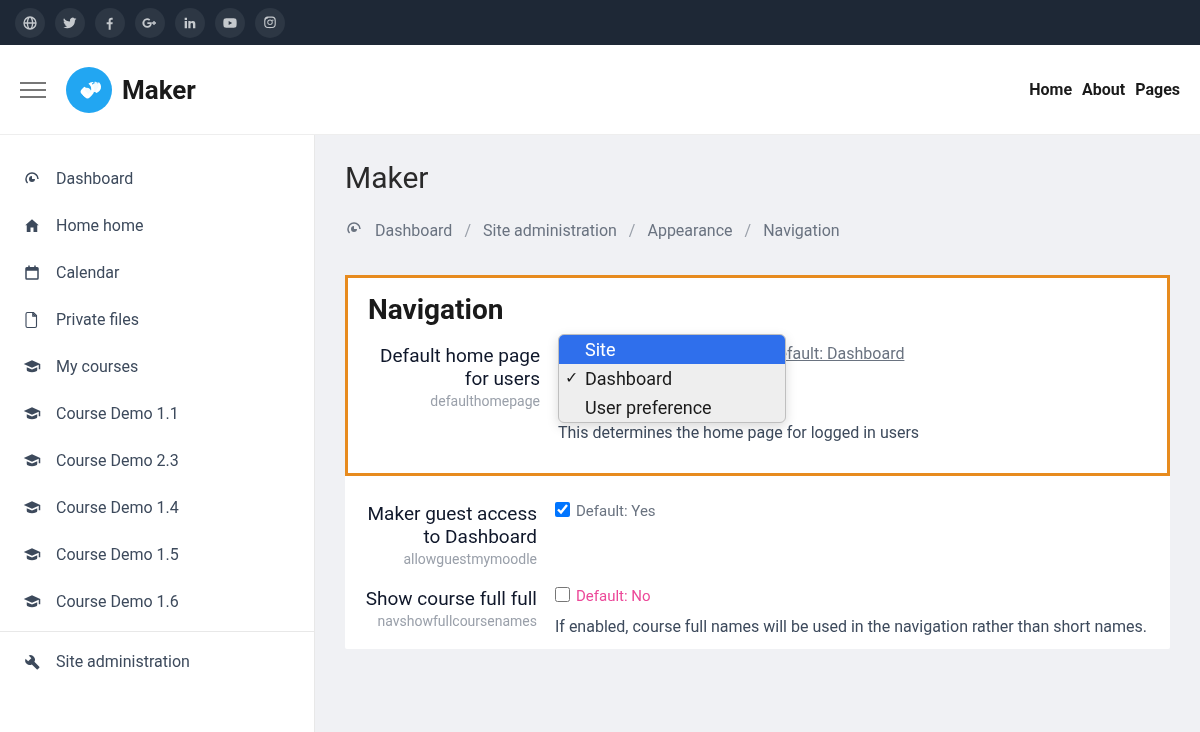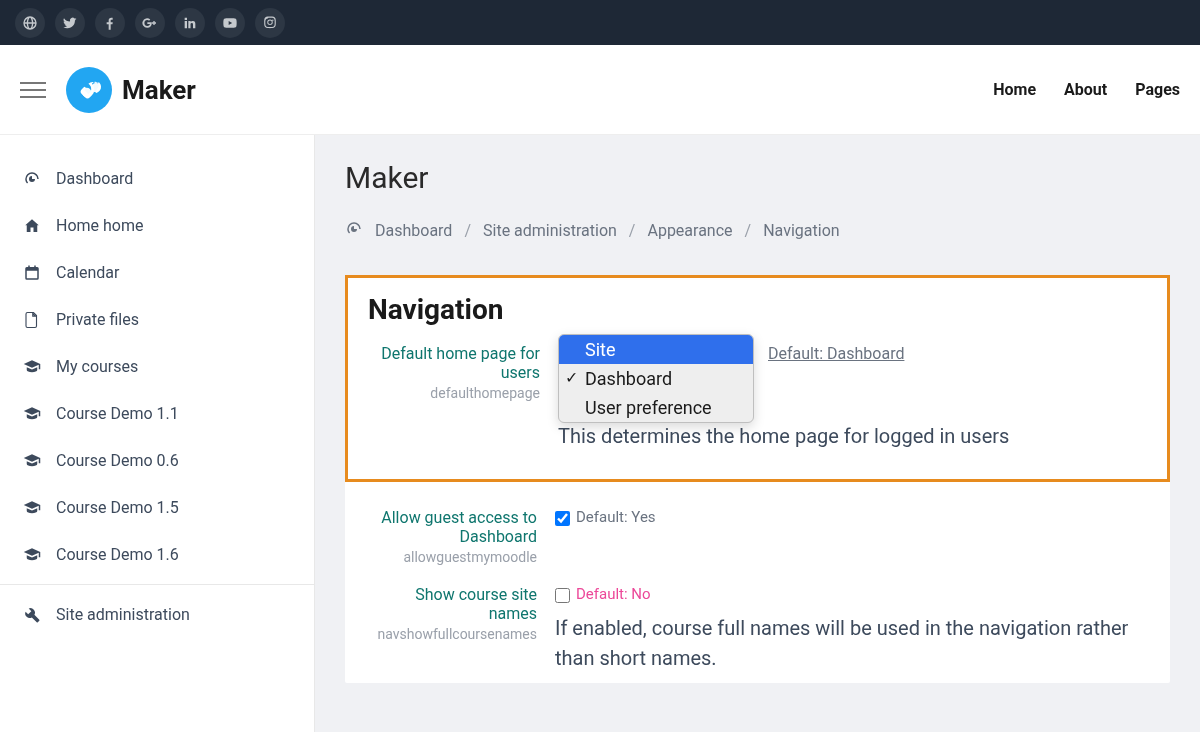--- a/index.html
+++ b/index.html
@@ -7,50 +7,50 @@
 .topbar { background: #1e2836; height: 45px; display: flex; align-items: center; padding: 0 15px; gap: 10px; }
 .social-icon { width: 30px; height: 30px; border-radius: 50%; background: #2d3744; display: flex; align-items: center; justify-content: center; color: #c5c9cd; cursor: pointer; }
 .social-icon svg { width: 16px; height: 16px; fill: #c5c9cd; }
 .header { height: 90px; background: #fff; display: flex; align-items: center; padding: 0 20px; border-bottom: 1px solid #eee; }
 .hamburger { display: flex; flex-direction: column; gap: 5px; cursor: pointer; margin-right: 20px; }
 .hamburger span { width: 26px; height: 2px; background: #777; }
 .logo-wrap { display: flex; align-items: center; gap: 10px; }
 .logo-badge { width: 46px; height: 46px; border-radius: 50%; background: #22a6f2; display: flex; align-items: center; justify-content: center; }
 .logo-badge svg { width: 28px; height: 28px; fill: #fff; }
 .logo-text { font-size: 26px; font-weight: 700; color: #1a1a1a; }
-.header-nav { margin-left: auto; display: flex; gap: 28px; }
+.header-nav { margin-left: auto; display: flex; gap: 10px; }
 .header-nav a { font-weight: 700; color: #1a1a1a; text-decoration: none; font-size: 16px; cursor: pointer; }
 .body-wrap { display: flex; min-height: 597px; }
 .sidebar { width: 315px; background: #fff; border-right: 1px solid #e8e8e8; padding-top: 20px; }
 .sidebar-item { display: flex; align-items: center; padding: 14px 22px; color: #3d4a5c; cursor: pointer; font-size: 16px; gap: 14px; }
 .sidebar-icon { width: 20px; color: #3d4a5c; display: flex; align-items: center; justify-content: center; }
 .sidebar-icon svg { width: 18px; height: 18px; fill: #3d4a5c; }
 .sidebar-divider { height: 1px; background: #e8e8e8; margin: 6px 0; }
 .main { flex: 1; background: #f0f1f4; padding: 25px 30px; }
 .page-title { font-size: 30px; font-weight: 400; color: #2a2a2a; margin-bottom: 25px; }
 .breadcrumb { display: flex; align-items: center; gap: 12px; color: #6a7380; font-size: 16px; margin-bottom: 35px; }
 .breadcrumb a { color: #6a7380; text-decoration: none; cursor: pointer; }
 .breadcrumb .sep { color: #9aa0aa; }
 .breadcrumb-icon svg { width: 18px; height: 18px; fill: #6a7380; vertical-align: -2px; }
 .card { background: #fff; padding: 0; border-radius: 2px; }
 .highlight-box { border: 3px solid #e78b1e; padding: 15px 20px 18px; position: relative; }
 .section-title { font-size: 28px; font-weight: 700; color: #1a1a1a; margin-bottom: 8px; }
 .form-row { display: flex; padding: 10px 0; }
 .form-label-col { width: 190px; text-align: right; padding-right: 18px; }
-.form-label { color: #0f766e; font-size: 16px; }
+.form-label { color: #0f172a; font-size: 19px; }
 .form-key { color: #9aa0aa; font-size: 14px; margin-top: 3px; }
 .form-ctrl-col { flex: 1; color: #3d4a5c; }
 .select-wrap { position: relative; display: inline-block; }
-.dropdown-menu { position: absolute; top: -10px; left: 0; width: 196px; background: #eeeeee; border: 1px solid #bfbfbf; border-radius: 6px; overflow: hidden; box-shadow: 0 4px 12px rgba(0,0,0,0.15); z-index: 10; }
+.dropdown-menu { position: absolute; top: -10px; left: 0; width: 228px; background: #eeeeee; border: 1px solid #bfbfbf; border-radius: 6px; overflow: hidden; box-shadow: 0 4px 12px rgba(0,0,0,0.15); z-index: 10; }
 .dropdown-item { padding: 4px 10px 4px 26px; font-size: 18px; color: #1a1a1a; cursor: pointer; position: relative; }
 .dropdown-item.highlighted { background: #2f6fec; color: #fff; }
 .dropdown-item .check { position: absolute; left: 6px; top: 4px; font-size: 16px; }
 .default-text { color: #6a7380; font-size: 16px; margin-left: 210px; text-decoration: underline; }
-.help-text { color: #3d4a5c; font-size: 20px; margin-top: 10px; line-height: 1.5; }
-.checkbox-row { display: flex; align-items: flex-end; gap: 6px; margin-bottom: 10px; }
+.help-text { color: #3d4a5c; font-size: 16px; margin-top: 10px; line-height: 1.5; }
+.checkbox-row { display: flex; align-items: flex-start; gap: 6px; margin-bottom: 10px; }
 input[type="checkbox"] { width: 15px; height: 15px; cursor: pointer; }
 .card-inner-row { padding: 16px 20px 0; }
 </style>
 </head>
 <body>
 
 <div class="topbar">
   <div class="social-icon">
       <svg viewBox="0 0 24 24">
         <path d="M12 2a10 10 0 100 20 10 10 0 000-20zm7.9 9h-3c-.1-2.4-.7-4.6-1.6-6.2A8 8 0 0119.9 11zM12 4c1 0 2.5 2.6 2.9 7H9.1C9.5 6.6 11 4 12 4zM8.7 4.8C7.8 6.4 7.2 8.6 7.1 11h-3a8 8 0 014.6-6.2zM4.1 13h3c.1 2.4.7 4.6 1.6 6.2A8 8 0 014.1 13zM12 20c-1 0-2.5-2.6-2.9-7h5.8c-.4 4.4-1.9 7-2.9 7zm3.3-.8c.9-1.6 1.5-3.8 1.6-6.2h3a8 8 0 01-4.6 6.2z"></path>
@@ -161,21 +161,29 @@
           </svg>
         </span>
       <span>Course Demo 1.1</span>
     </div>
     <div class="sidebar-item">
       <span class="sidebar-icon">
           <svg viewBox="0 0 24 24">
             <path d="M12 3L1 8l11 5 9-4.1V15h2V8L12 3zM5 12.2V16c0 1.7 3.1 3 7 3s7-1.3 7-3v-3.8l-7 3.2-7-3.2z"></path>
           </svg>
         </span>
-      <span>Course Demo 0.6</span>
+      <span>Course Demo 2.3</span>
+    </div>
+    <div class="sidebar-item">
+      <span class="sidebar-icon">
+          <svg viewBox="0 0 24 24">
+            <path d="M12 3L1 8l11 5 9-4.1V15h2V8L12 3zM5 12.2V16c0 1.7 3.1 3 7 3s7-1.3 7-3v-3.8l-7 3.2-7-3.2z"></path>
+          </svg>
+        </span>
+      <span>Course Demo 1.4</span>
     </div>
     <div class="sidebar-item">
       <span class="sidebar-icon">
           <svg viewBox="0 0 24 24">
             <path d="M12 3L1 8l11 5 9-4.1V15h2V8L12 3zM5 12.2V16c0 1.7 3.1 3 7 3s7-1.3 7-3v-3.8l-7 3.2-7-3.2z"></path>
           </svg>
         </span>
       <span>Course Demo 1.5</span>
     </div>
     <div class="sidebar-item">
@@ -231,34 +239,34 @@
               <span class="default-text">Default: Dashboard</span>
             </div>
             <div class="help-text" style="margin-top:58px;">This determines the home page for logged in users</div>
           </div>
         </div>
       </div>
 
       <div class="card-inner-row">
         <div class="form-row">
           <div class="form-label-col">
-            <div class="form-label">Allow guest access to Dashboard</div>
+            <div class="form-label">Maker guest access to Dashboard</div>
             <div class="form-key">allowguestmymoodle</div>
           </div>
           <div class="form-ctrl-col">
             <div class="checkbox-row">
               <input type="checkbox" checked="" style="">
               <span style="color:#6a7380;">Default: Yes</span>
             </div>
           </div>
         </div>
 
         <div class="form-row">
           <div class="form-label-col">
-            <div class="form-label">Show course site names</div>
+            <div class="form-label">Show course full full</div>
             <div class="form-key">navshowfullcoursenames</div>
           </div>
           <div class="form-ctrl-col">
             <div class="checkbox-row">
               <input type="checkbox" style="">
               <span style="color:#ec4899;">Default: No</span>
             </div>
             <div class="help-text">If enabled, course full names will be used in the navigation rather than short names.</div>
           </div>
         </div>

